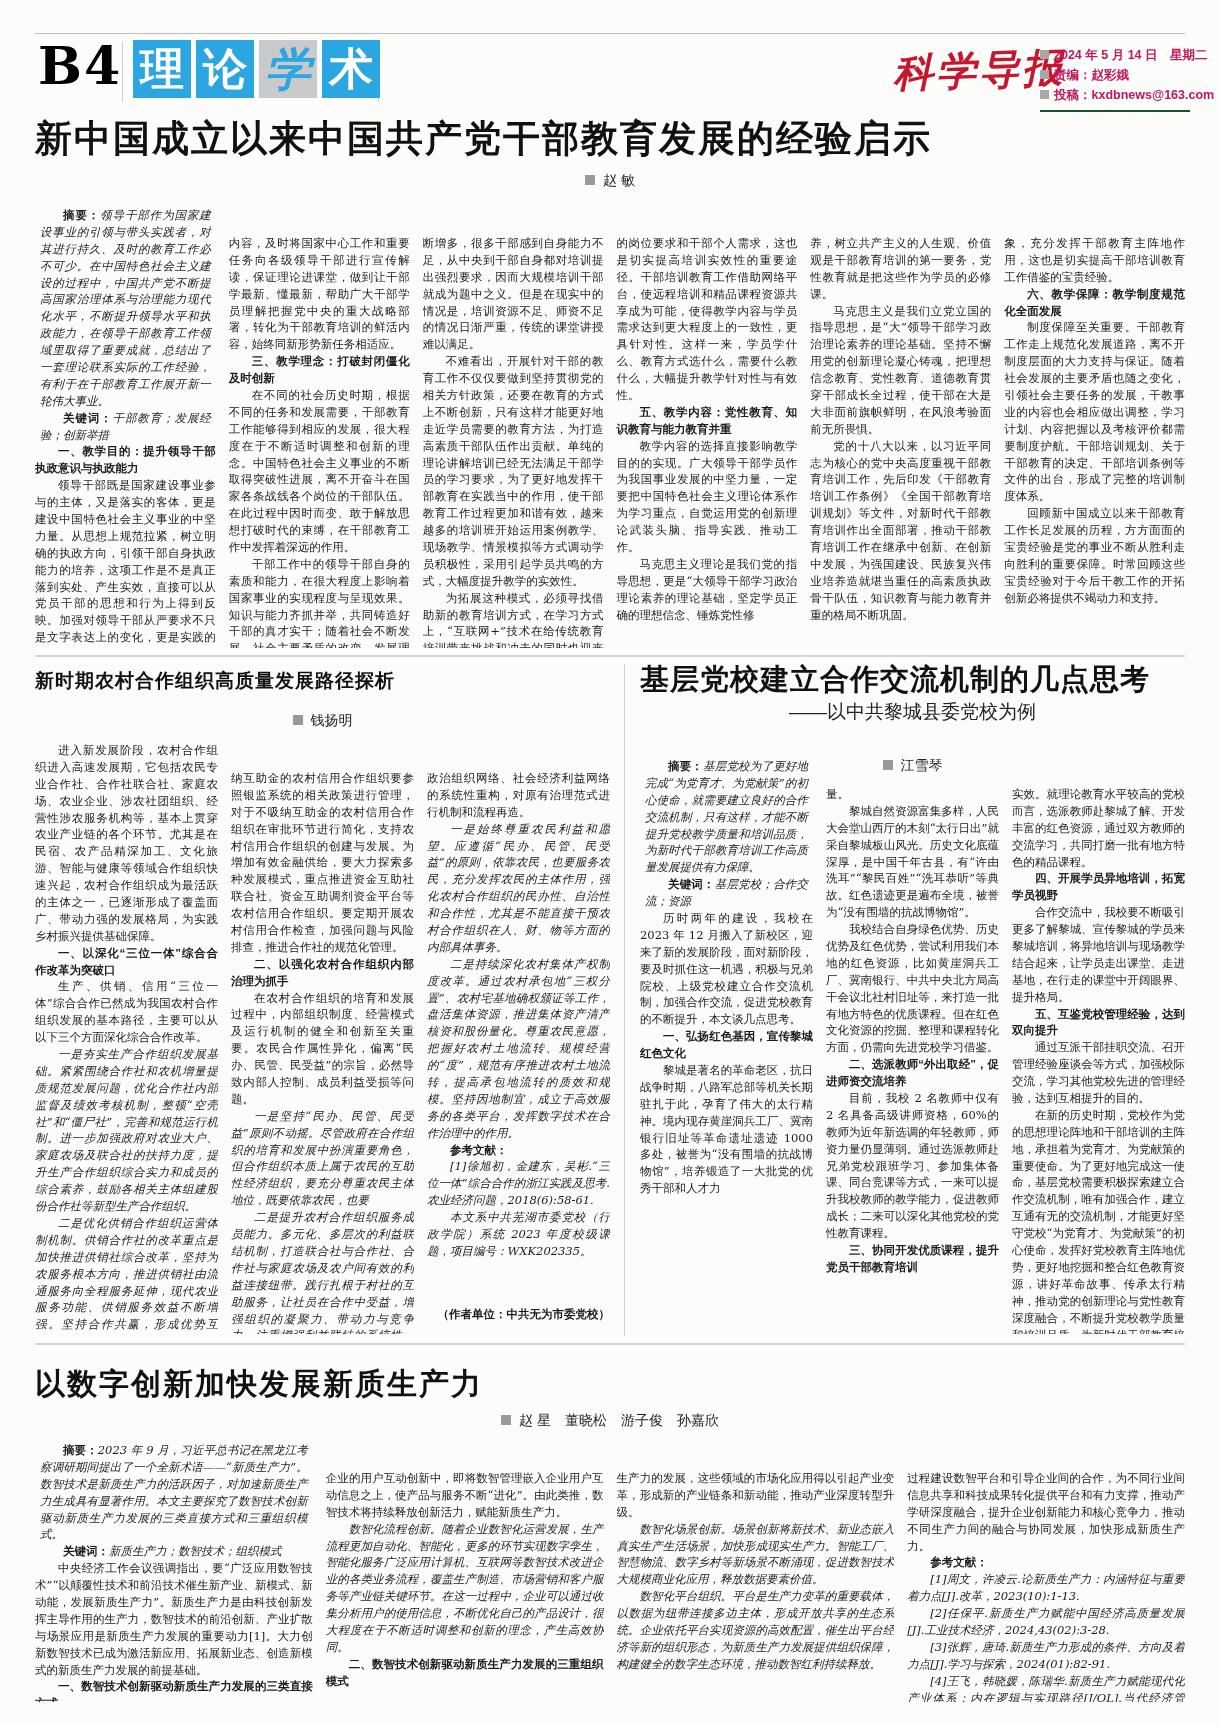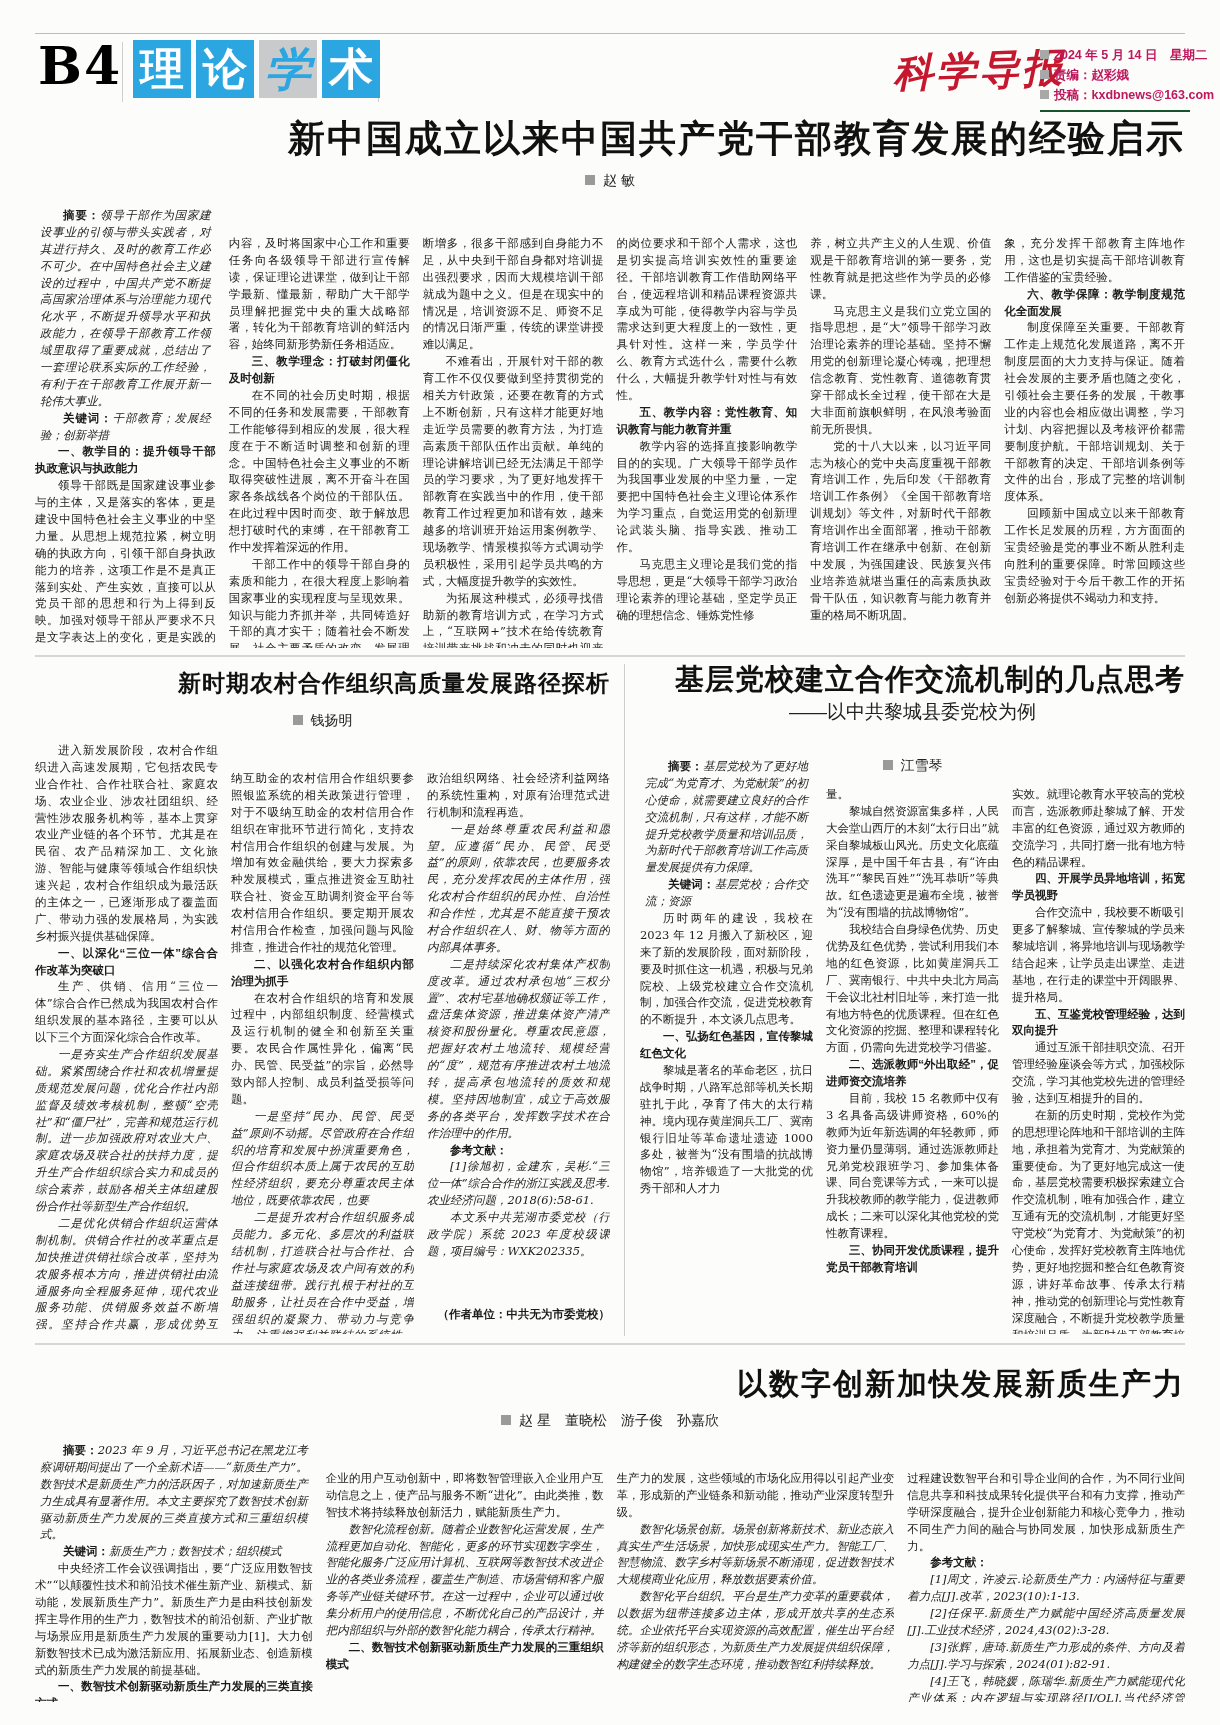--- a/index.html
+++ b/index.html
@@ -19,23 +19,23 @@
   .tile{width:58px;height:58px;background:#2ca6e0;color:#fff;text-align:center;
         font:700 44px/58px "Liberation Sans",sans-serif;}
   .tile.script{background:#c9cacb;color:#2ca6e0;font:700 italic 46px/58px "DejaVu Serif",serif;}
   .masthead{left:893px;top:50px;color:#c5172e;font:700 italic 40px/1 "DejaVu Serif",serif;
             letter-spacing:3px;transform:rotate(-2deg);}
   .hinfo{left:1040px;top:45px;width:150px;font:700 12.5px/1.6 "Liberation Sans",sans-serif;
          color:#be185d;border-bottom:2px solid #14532d;padding-bottom:5px;}
   .hinfo .row{white-space:nowrap;}
   .isq{display:inline-block;width:9px;height:9px;background:#a8a8a8;margin-right:5px;}
   
-  .atitle{text-align:right;font-family:"Liberation Sans",sans-serif;font-weight:700;color:#111;}
+  .atitle{text-align:left;font-family:"Liberation Sans",sans-serif;font-weight:700;color:#111;}
   #a1-title{left:35px;right:35px;top:114px;font-size:37px;letter-spacing:2px;}
-  #a2-title{left:35px;width:575px;top:668px;font-size:23px;letter-spacing:1px;}
+  #a2-title{left:35px;width:575px;top:668px;font-size:19px;letter-spacing:1px;}
   #a3-title{left:640px;width:545px;top:660px;font-size:29px;letter-spacing:1px;}
   #a3-sub{left:640px;width:545px;top:701px;text-align:center;font:400 19px/1.2 "Liberation Sans",sans-serif;color:#222;}
   #a4-title{left:35px;right:35px;top:1364px;font-size:30px;letter-spacing:2px;}
   .byline{text-align:center;font:14px/1.2 "Liberation Sans",sans-serif;color:#222;}
   #a1-byline{left:35px;right:35px;top:172px;}
   #a2-byline{left:35px;width:575px;top:712px;}
   #a3-byline{left:640px;width:545px;top:757px;}
   #a4-byline{left:35px;right:35px;top:1412px;}
   .bsq{display:inline-block;width:10px;height:10px;background:#9a9a9a;margin-right:8px;}
   
@@ -158,21 +158,21 @@
       <p class="seg seg-kw"><b>关键词：</b>基层党校；合作交流；资源</p>
       <p class="seg seg-p">历时两年的建设，我校在 2023 年 12 月搬入了新校区，迎来了新的发展阶段，面对新阶段，要及时抓住这一机遇，积极与兄弟院校、上级党校建立合作交流机制，加强合作交流，促进党校教育的不断提升，本文谈几点思考。</p>
       <p class="seg seg-h">一、弘扬红色基因，宣传黎城红色文化</p>
       <p class="seg seg-p">黎城是著名的革命老区，抗日战争时期，八路军总部等机关长期驻扎于此，孕育了伟大的太行精神。境内现存黄崖洞兵工厂、冀南银行旧址等革命遗址遗迹 1000 多处，被誉为“没有围墙的抗战博物馆”，培养锻造了一大批党的优秀干部和人才力</p>
     </div>
     <div class="col">
       <p class="seg seg-cont">量。</p>
       <p class="seg seg-p">黎城自然资源富集多样，人民大会堂山西厅的木刻“太行日出”就采自黎城板山风光。历史文化底蕴深厚，是中国千年古县，有“许由洗耳”“黎民百姓”“洗耳恭听”等典故。红色遗迹更是遍布全境，被誉为“没有围墙的抗战博物馆”。</p>
       <p class="seg seg-p">我校结合自身绿色优势、历史优势及红色优势，尝试利用我们本地的红色资源，比如黄崖洞兵工厂、冀南银行、中共中央北方局高干会议北社村旧址等，来打造一批有地方特色的优质课程。但在红色文化资源的挖掘、整理和课程转化方面，仍需向先进党校学习借鉴。</p>
       <p class="seg seg-h">二、选派教师“外出取经”，促进师资交流培养</p>
-      <p class="seg seg-p">目前，我校 15 名教师中仅有 3 名具备高级讲师资格，60%的教师为近年新选调的年轻教师，师资力量仍显薄弱。通过选派教师赴兄弟党校跟班学习、参加集体备课、同台竞课等方式，一来可以提升我校教师的教学能力，促进教师成长；二来可以深化其他党校的党性教育课程。</p>
+      <p class="seg seg-p">目前，我校 2 名教师中仅有 2 名具备高级讲师资格，60%的教师为近年新选调的年轻教师，师资力量仍显薄弱。通过选派教师赴兄弟党校跟班学习、参加集体备课、同台竞课等方式，一来可以提升我校教师的教学能力，促进教师成长；二来可以深化其他党校的党性教育课程。</p>
       <p class="seg seg-h">三、协同开发优质课程，提升党员干部教育培训</p>
     </div>
     <div class="col">
       <p class="seg seg-cont">实效。就理论教育水平较高的党校而言，选派教师赴黎城了解、开发丰富的红色资源，通过双方教师的交流学习，共同打磨一批有地方特色的精品课程。</p>
       <p class="seg seg-h">四、开展学员异地培训，拓宽学员视野</p>
       <p class="seg seg-p">合作交流中，我校要不断吸引更多了解黎城、宣传黎城的学员来黎城培训，将异地培训与现场教学结合起来，让学员走出课堂、走进基地，在行走的课堂中开阔眼界、提升格局。</p>
       <p class="seg seg-h">五、互鉴党校管理经验，达到双向提升</p>
       <p class="seg seg-p">通过互派干部挂职交流、召开管理经验座谈会等方式，加强校际交流，学习其他党校先进的管理经验，达到互相提升的目的。</p>
       <p class="seg seg-p">在新的历史时期，党校作为党的思想理论阵地和干部培训的主阵地，承担着为党育才、为党献策的重要使命。为了更好地完成这一使命，基层党校需要积极探索建立合作交流机制，唯有加强合作，建立互通有无的交流机制，才能更好坚守党校“为党育才、为党献策”的初心使命，发挥好党校教育主阵地优势，更好地挖掘和整合红色教育资源，讲好革命故事、传承太行精神，推动党的创新理论与党性教育深度融合，不断提升党校教学质量和培训品质，为新时代干部教育培训工作高质量发展提供有力保障。</p>
       <p class="seg seg-refh">参考文献：</p>
@@ -183,21 +183,21 @@
 <div class="abs byline" id="a4-byline"><span class="bsq"></span><span>赵 星　董晓松　游子俊　孙嘉欣</span></div>
 <div class="abs cols" id="a4-cols">
     <div class="col">
       <p class="seg seg-abs"><b>摘要：</b>2023 年 9 月，习近平总书记在黑龙江考察调研期间提出了一个全新术语——“新质生产力”。数智技术是新质生产力的活跃因子，对加速新质生产力生成具有显著作用。本文主要探究了数智技术创新驱动新质生产力发展的三类直接方式和三重组织模式。</p>
       <p class="seg seg-kw"><b>关键词：</b>新质生产力；数智技术；组织模式</p>
       <p class="seg seg-p">中央经济工作会议强调指出，要“广泛应用数智技术”“以颠覆性技术和前沿技术催生新产业、新模式、新动能，发展新质生产力”。新质生产力是由科技创新发挥主导作用的生产力，数智技术的前沿创新、产业扩散与场景应用是新质生产力发展的重要动力[1]。大力创新数智技术已成为激活新应用、拓展新业态、创造新模式的新质生产力发展的前提基础。</p>
       <p class="seg seg-h">一、数智技术创新驱动新质生产力发展的三类直接方式</p>
     </div>
     <div class="col">
       <p class="seg seg-cont">企业的用户互动创新中，即将数智管理嵌入企业用户互动信息之上，使产品与服务不断“进化”。由此类推，数智技术将持续释放创新活力，赋能新质生产力。</p>
-      <p class="seg seg-em">数智化流程创新。随着企业数智化运营发展，生产流程更加自动化、智能化，更多的环节实现数字孪生，智能化服务广泛应用计算机、互联网等数智技术改进企业的各类业务流程，覆盖生产制造、市场营销和客户服务等产业链关键环节。在这一过程中，企业可以通过收集分析用户的使用信息，不断优化自己的产品设计，并把内部组织与外部的数智化能力耦合，传承太行精神。</p>
+      <p class="seg seg-em">数智化流程创新。随着企业数智化运营发展，生产流程更加自动化、智能化，更多的环节实现数字孪生，智能化服务广泛应用计算机、互联网等数智技术改进企业的各类业务流程，覆盖生产制造、市场营销和客户服务等产业链关键环节。在这一过程中，企业可以通过收集分析用户的使用信息，不断优化自己的产品设计，很大程度在于不断适时调整和创新的理念，产生高效协同。</p>
       <p class="seg seg-h">二、数智技术创新驱动新质生产力发展的三重组织模式</p>
     </div>
     <div class="col">
       <p class="seg seg-cont">生产力的发展，这些领域的市场化应用得以引起产业变革，形成新的产业链条和新动能，推动产业深度转型升级。</p>
       <p class="seg seg-em">数智化场景创新。场景创新将新技术、新业态嵌入真实生产生活场景，加快形成现实生产力。智能工厂、智慧物流、数字乡村等新场景不断涌现，促进数智技术大规模商业化应用，释放数据要素价值。</p>
       <p class="seg seg-em">数智化平台组织。平台是生产力变革的重要载体，以数据为纽带连接多边主体，形成开放共享的生态系统。企业依托平台实现资源的高效配置，催生出平台经济等新的组织形态，为新质生产力发展提供组织保障，构建健全的数字生态环境，推动数智红利持续释放。</p>
     </div>
     <div class="col">
       <p class="seg seg-cont">过程建设数智平台和引导企业间的合作，为不同行业间信息共享和科技成果转化提供平台和有力支撑，推动产学研深度融合，提升企业创新能力和核心竞争力，推动不同生产力间的融合与协同发展，加快形成新质生产力。</p>
       <p class="seg seg-refh">参考文献：</p>

